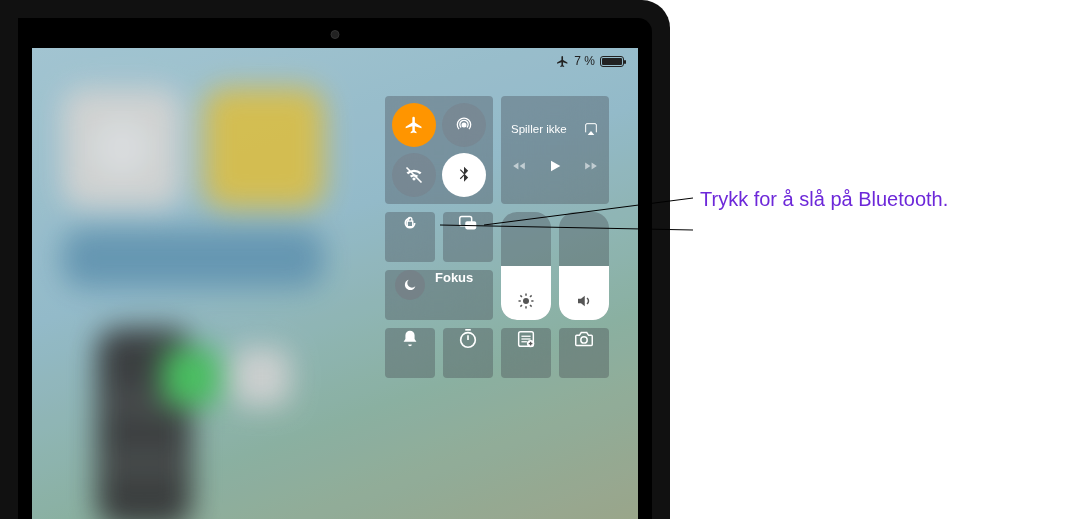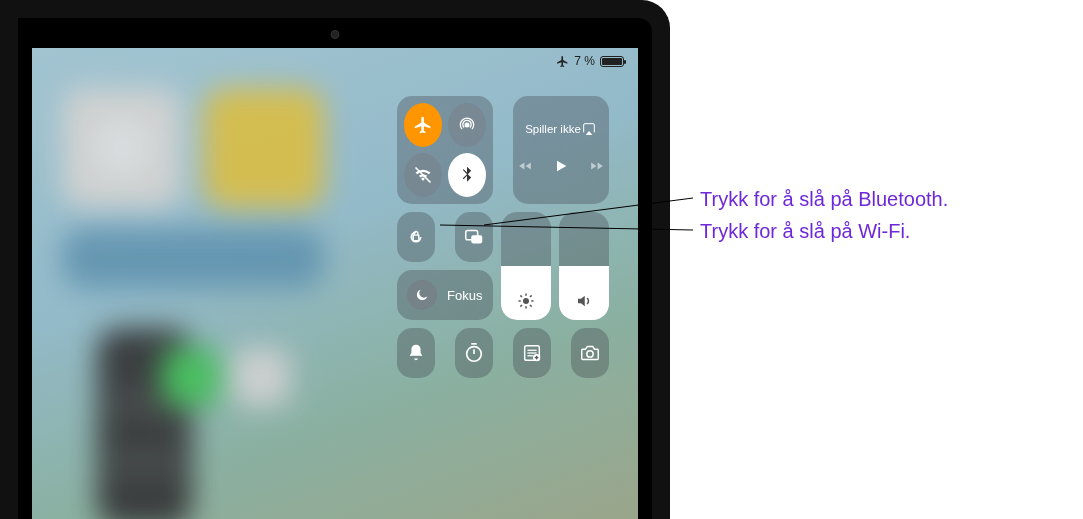--- a/index.html
+++ b/index.html
@@ -115,26 +115,24 @@
       right: 28px; top: 48px;
       width: 225px;
       display: grid;
       grid-template-columns: repeat(4, 50px);
       grid-auto-rows: 50px;
       gap: 8px;
     }
     .tile {
       background: rgba(60,60,67,.32);
       backdrop-filter: blur(20px);
-      border-radius: 15px;
+      border-radius: 4px;
       position: relative;
       display: flex;
-      align-items: center;
       justify-content: center;
-      margin-left: 12px;
     }
     
     .conn {
       grid-column: 1 / span 2;
       grid-row: 1 / span 2;
       display: grid;
       grid-template-columns: 1fr 1fr;
       grid-template-rows: 1fr 1fr;
       gap: 6px;
       padding: 7px;
@@ -160,21 +158,21 @@
     .music-title{font-size:11.5px;color:#fff;font-weight:500}
     .airplay{width:16px;height:16px;fill:none;stroke:#fff;stroke-width:1.5}
     .controls{display:flex;align-items:center;justify-content:center;gap:20px;margin-top:20px}
     .controls svg{fill:#fff;opacity:.55}
     .controls .play svg{opacity:1}
     
     .lock{grid-column:1;grid-row:3}
     .mirror{grid-column:2;grid-row:3}
     .spacer1{grid-column:3;grid-row:3;background:transparent}
     .focus{grid-column:1/span 2;grid-row:4;justify-content:flex-start;padding:0 10px;gap:10px}
-    .focus-label{color:#fff;font-size:13px;font-weight:400}
+    .focus-label{color:#fff;font-size:13px;font-weight:700}
     .vslider{background:rgba(60,60,67,.32);border-radius:16px;position:relative;overflow:hidden}
     .bright{grid-column:3;grid-row:3/span 2}
     .vol{grid-column:4;grid-row:3/span 2}
     .vslider .fill{position:absolute;left:0;right:0;bottom:0;height:50%;background:#fff}
     .vslider svg{position:absolute;left:50%;bottom:10px;transform:translateX(-50%);width:18px;height:18px;fill:#555;z-index:1}
     .silent{grid-column:1;grid-row:5}
     .timer{grid-column:2;grid-row:5}
     .note{grid-column:3;grid-row:5}
     .cam{grid-column:4;grid-row:5}
     .tile.small svg{width:22px;height:22px;fill:#fff}
@@ -349,14 +347,13 @@
   </div>
 </div>
 
 <svg class="leaders">
   <line x1="484" y1="225" x2="693" y2="198"></line>
   <line x1="440" y1="225" x2="693" y2="230"></line>
 </svg>
 
 <div class="callouts">
   <div class="co co1">Trykk for å slå på Bluetooth.</div>
-  <div class="co co2">Trykk for å slå på Wi-Fi.</div>
 </div>
 
 </body></html>

